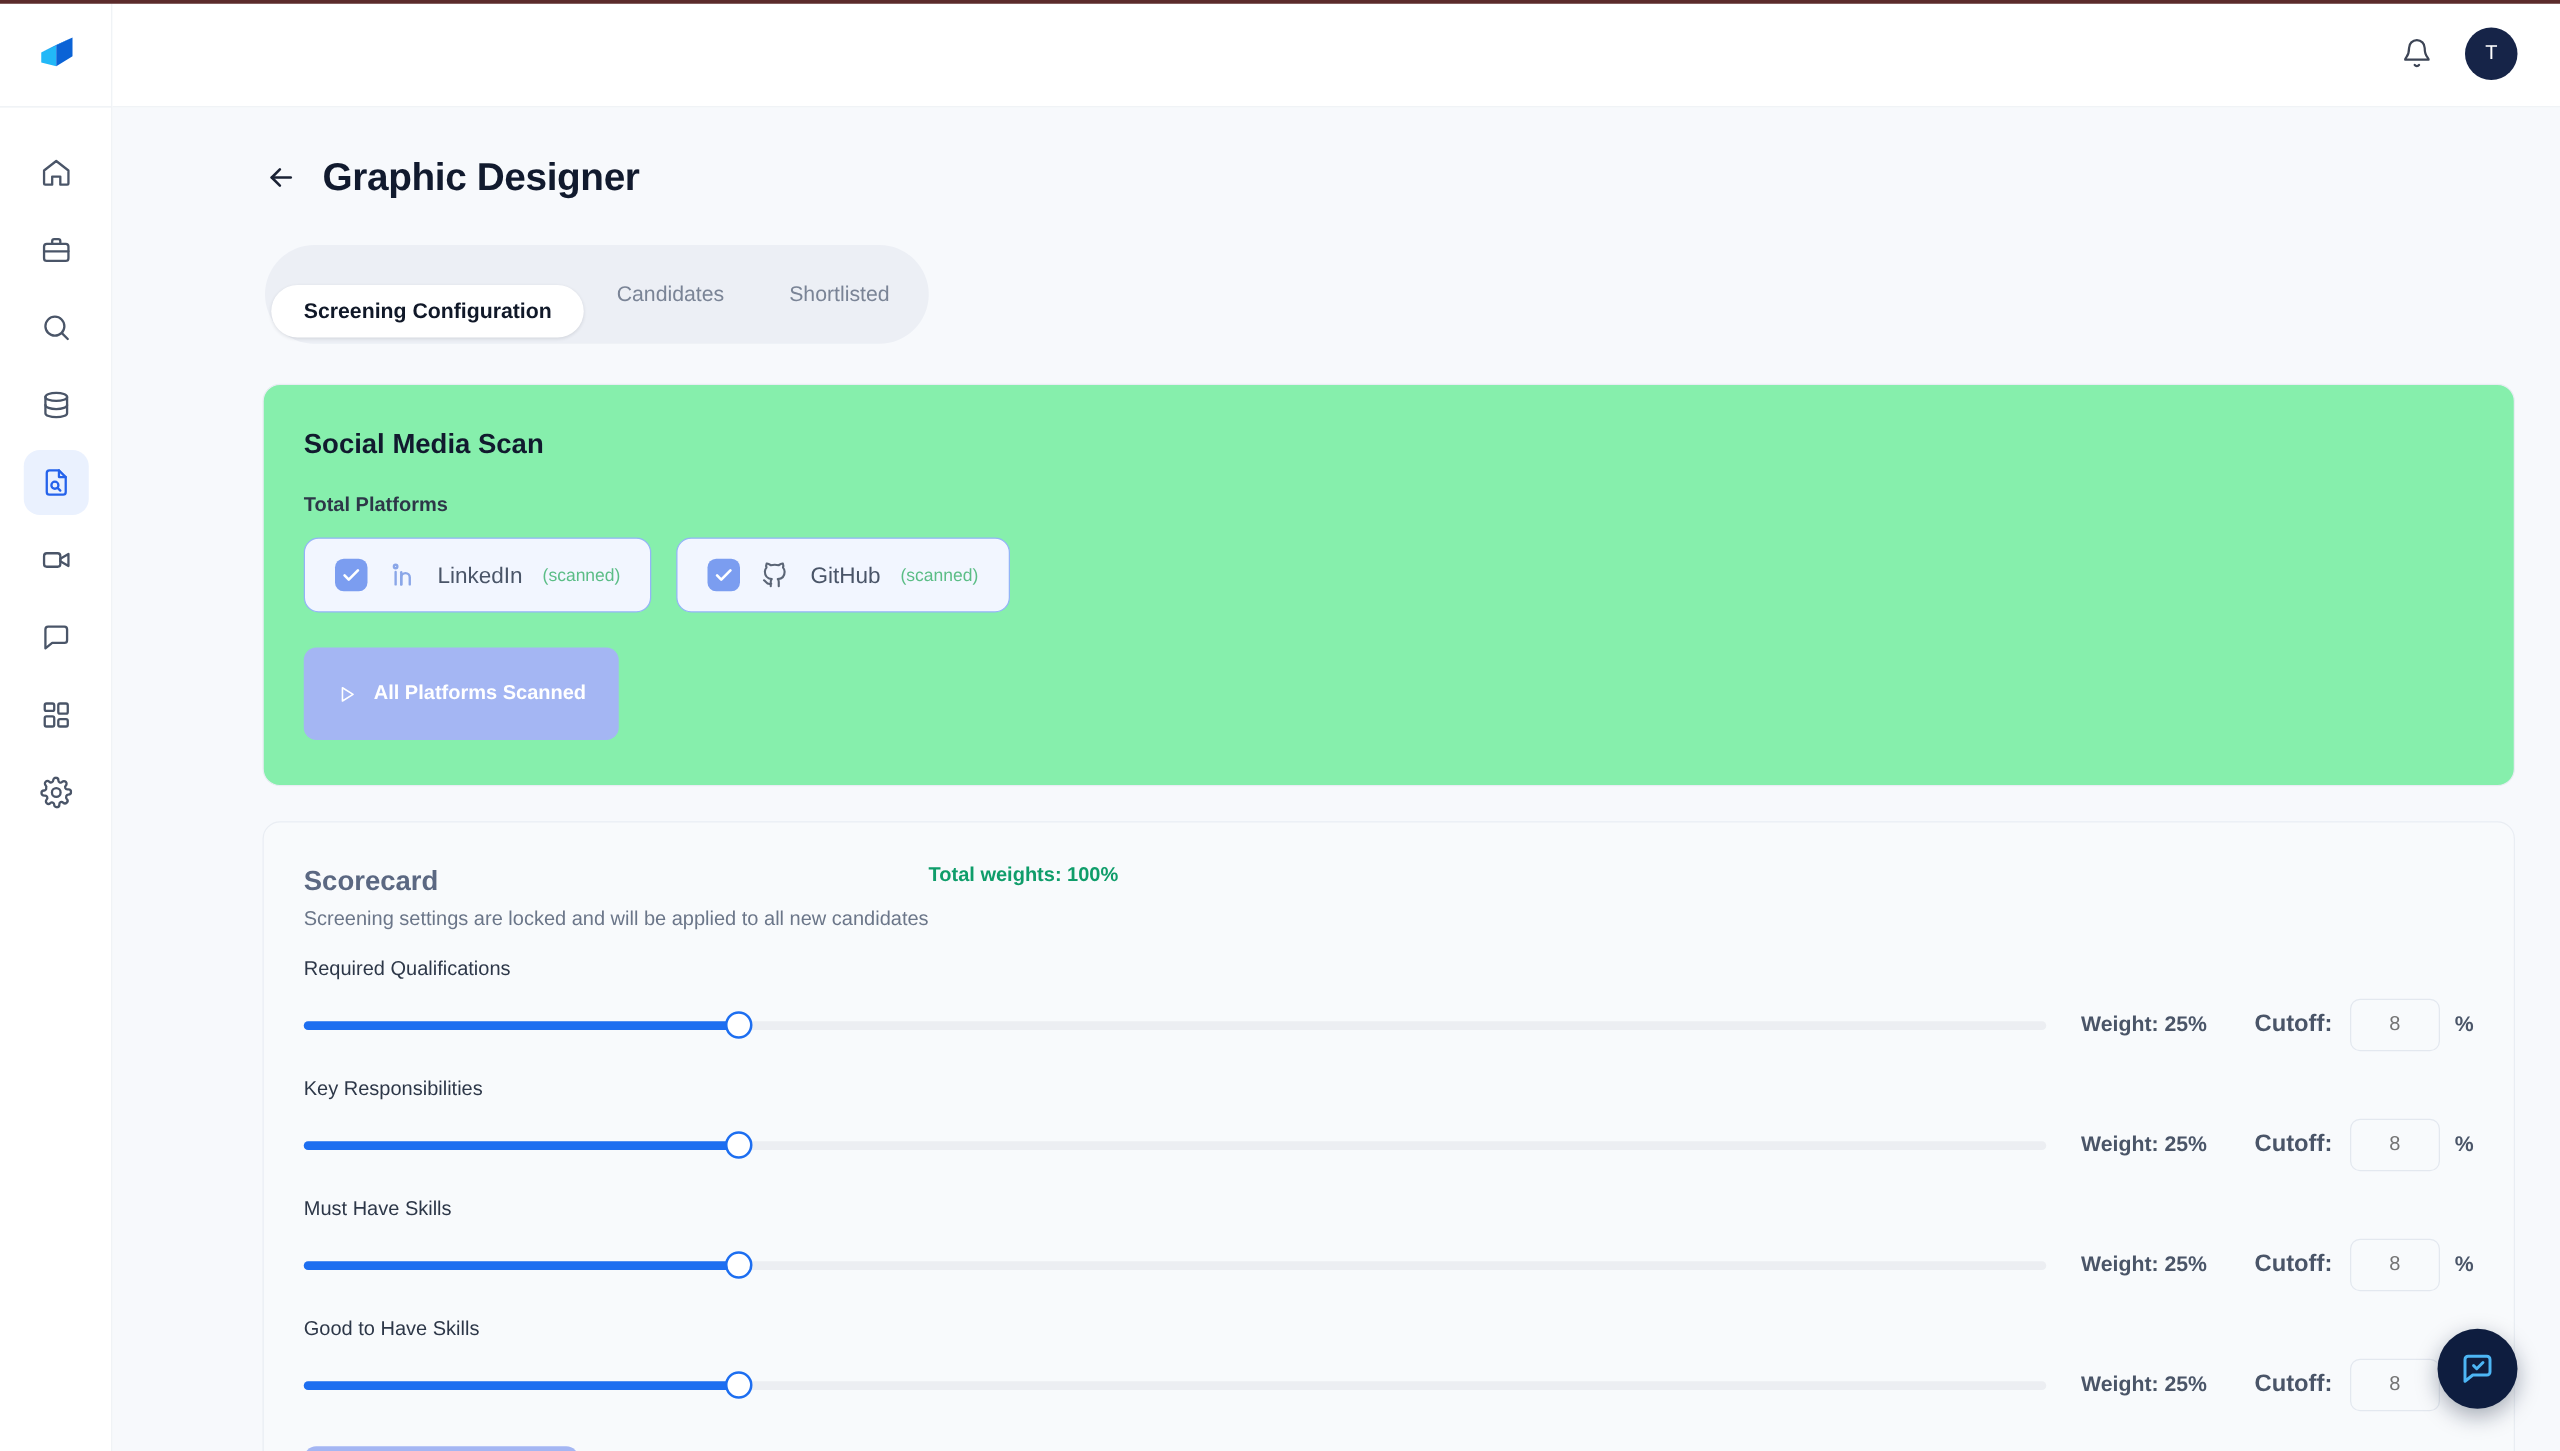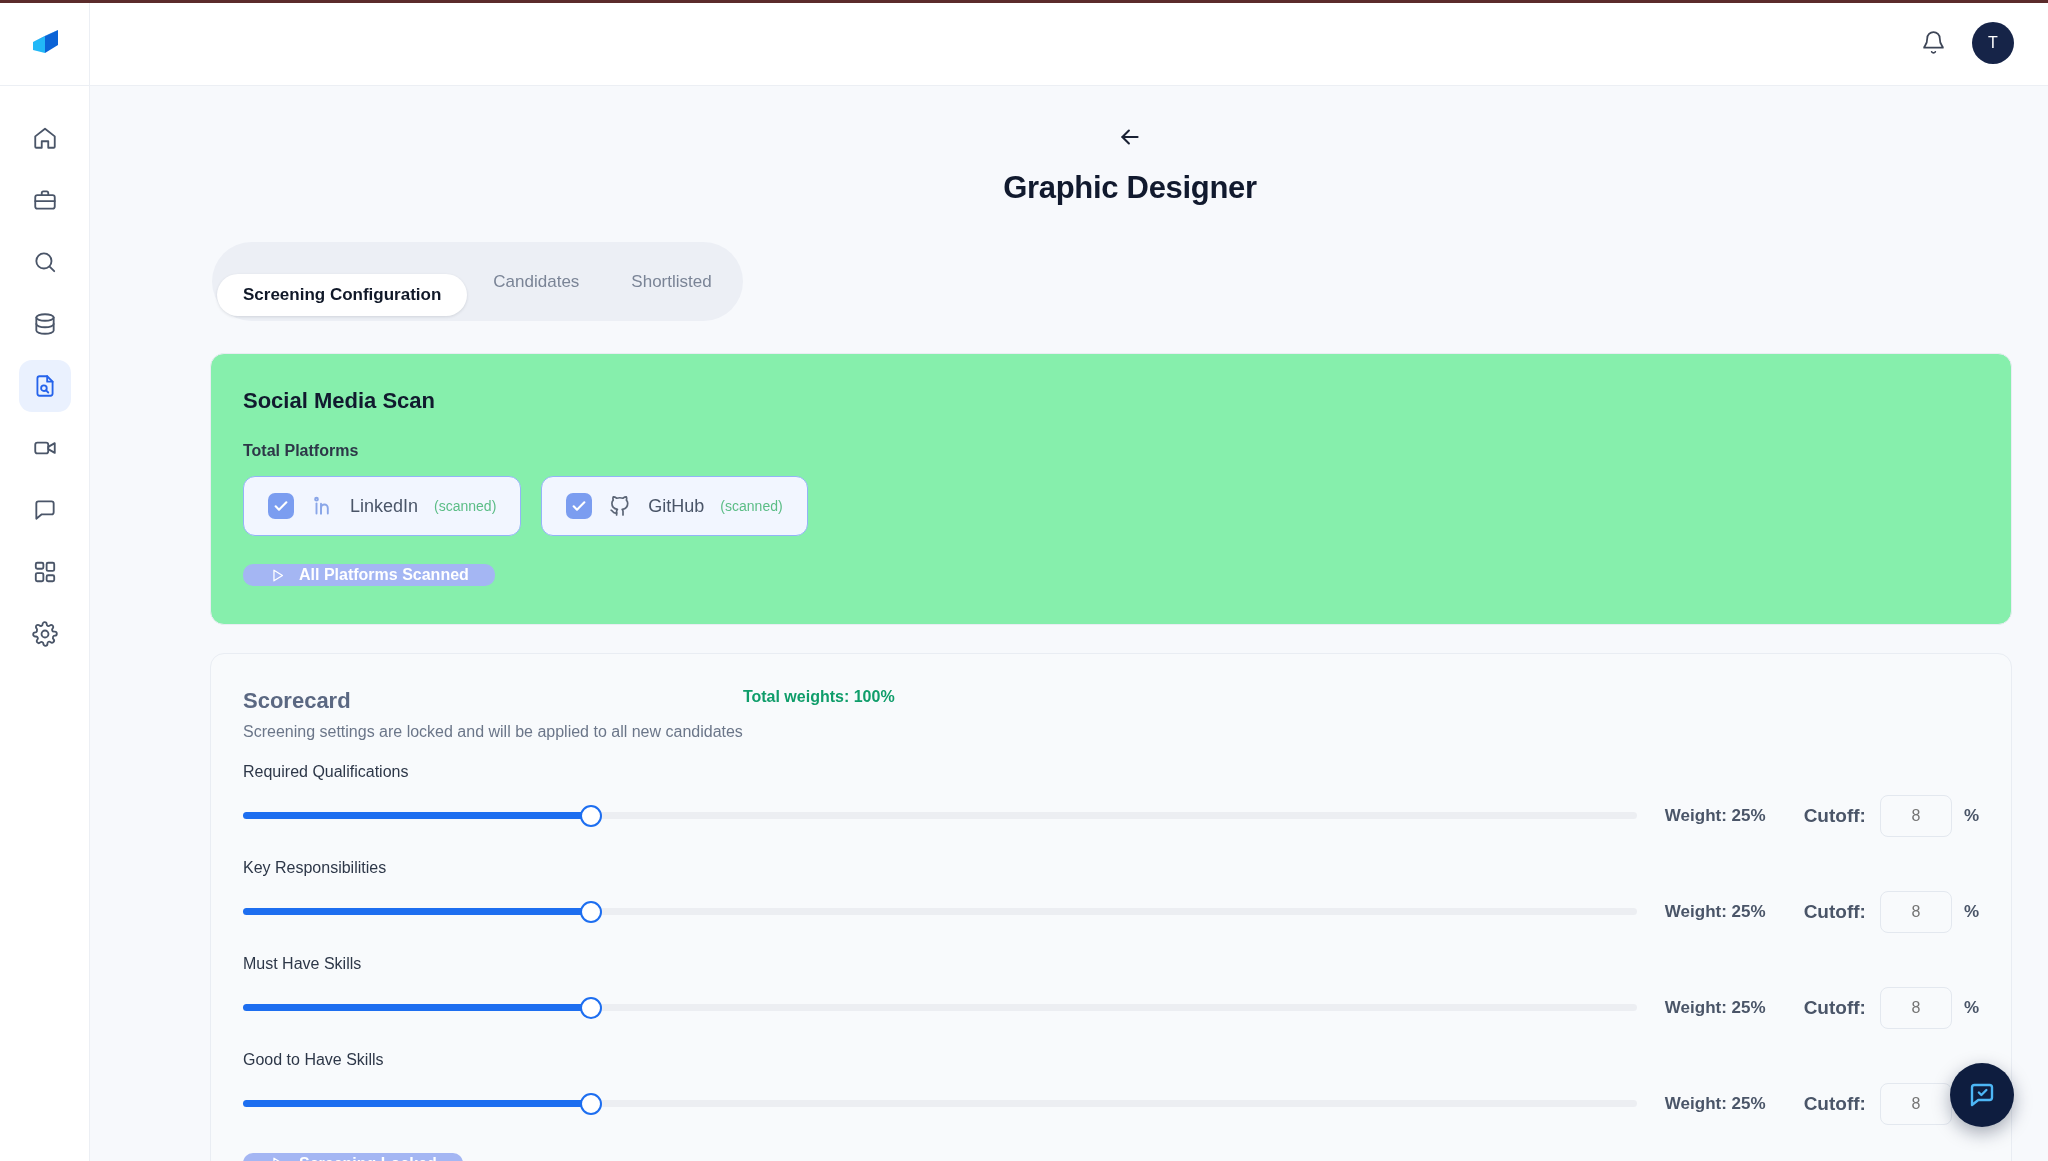--- a/index.html
+++ b/index.html
@@ -60,21 +60,20 @@
     flex: 1;
     background: #f7f9fc;
     padding: 0 0 0 0;
     overflow: hidden;
     position: relative;
   }
 
   .page-head {
     display: flex; align-items: center; gap: 20px;
     padding: 38px 0 0 122px;
-    flex-direction: column;
   }
   .back-arrow { color: #1a2234; cursor: pointer; display: flex; align-items: center; }
   .page-title {
     font-size: 31px; font-weight: 700; color: #111a2e; letter-spacing: -0.3px;
   }
 
   .tabs {
     margin: 36px 0 0 122px;
     background: #eceff5;
     border-radius: 999px;
@@ -141,21 +140,21 @@
   .platform-icon.linkedin { color: #8aa6e8; }
   .platform-name { font-size: 18px; color: #4a5568; }
   .scanned { font-size: 14px; color: #5bbd86; }
 
   .btn-disabled {
     margin-top: 28px;
     background: #a4b6f3;
     color: #ffffff;
     border: none;
     border-radius: 10px;
-    padding: 2px 26px;
+    padding: 28px 26px;
     font-size: 16px;
     font-weight: 700;
     display: inline-flex; align-items: center; gap: 13px;
     cursor: default;
   }
   .play-ico { display:flex; align-items:center; }
 
   
   .score-row { margin-top: 22px; }
   .score-name { font-size: 16px; color: #2d3748; }

